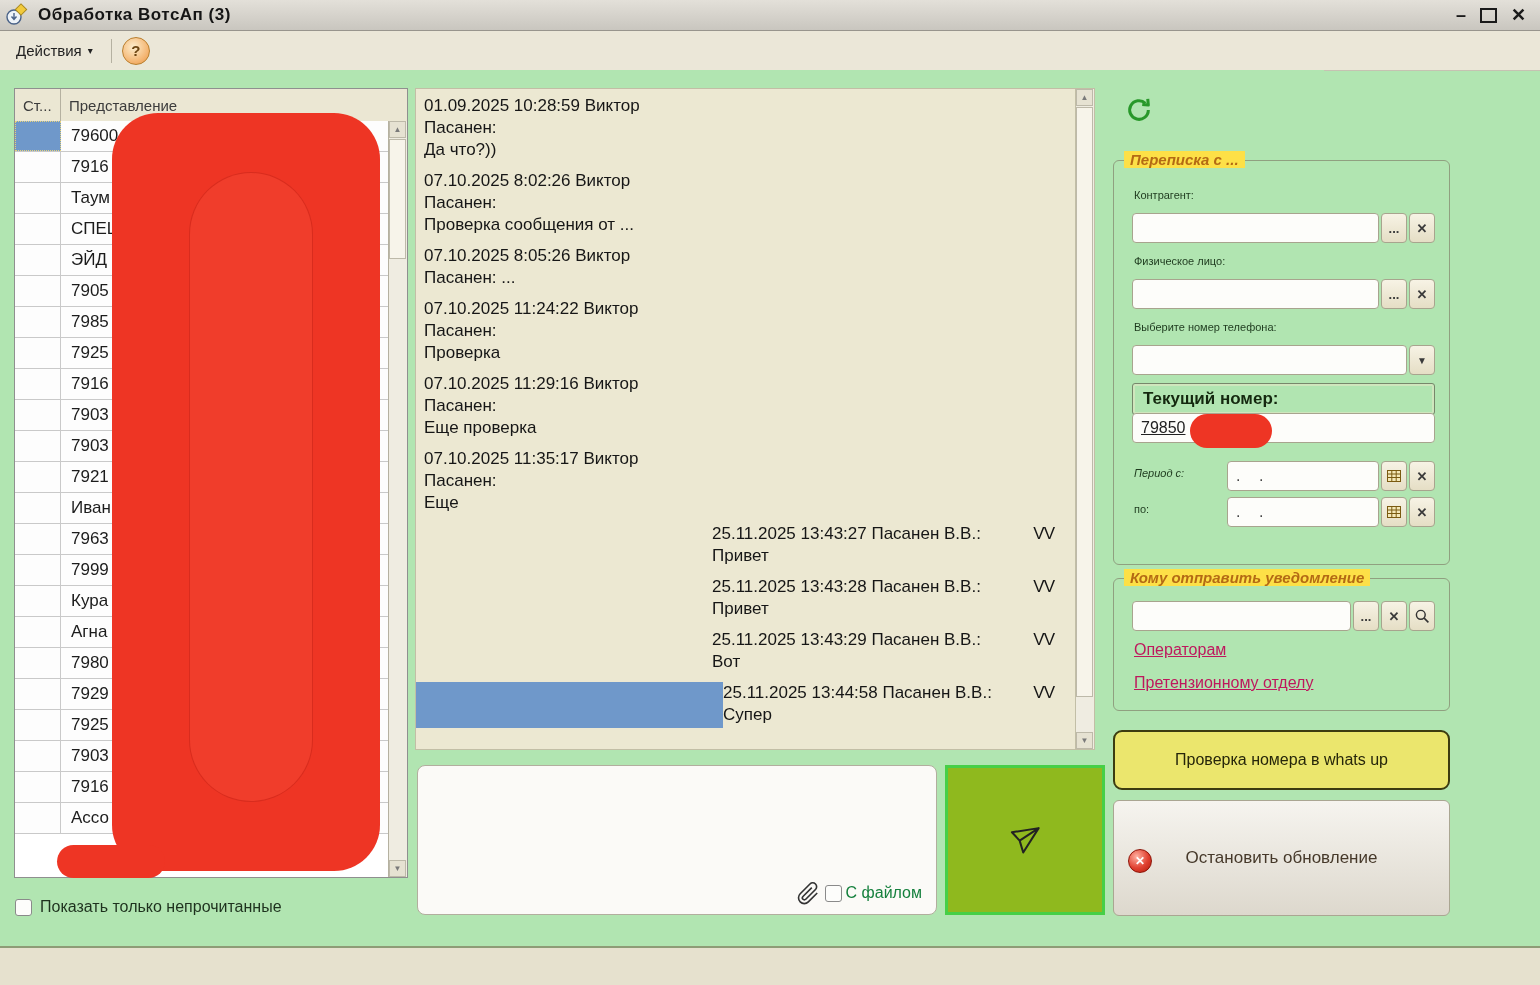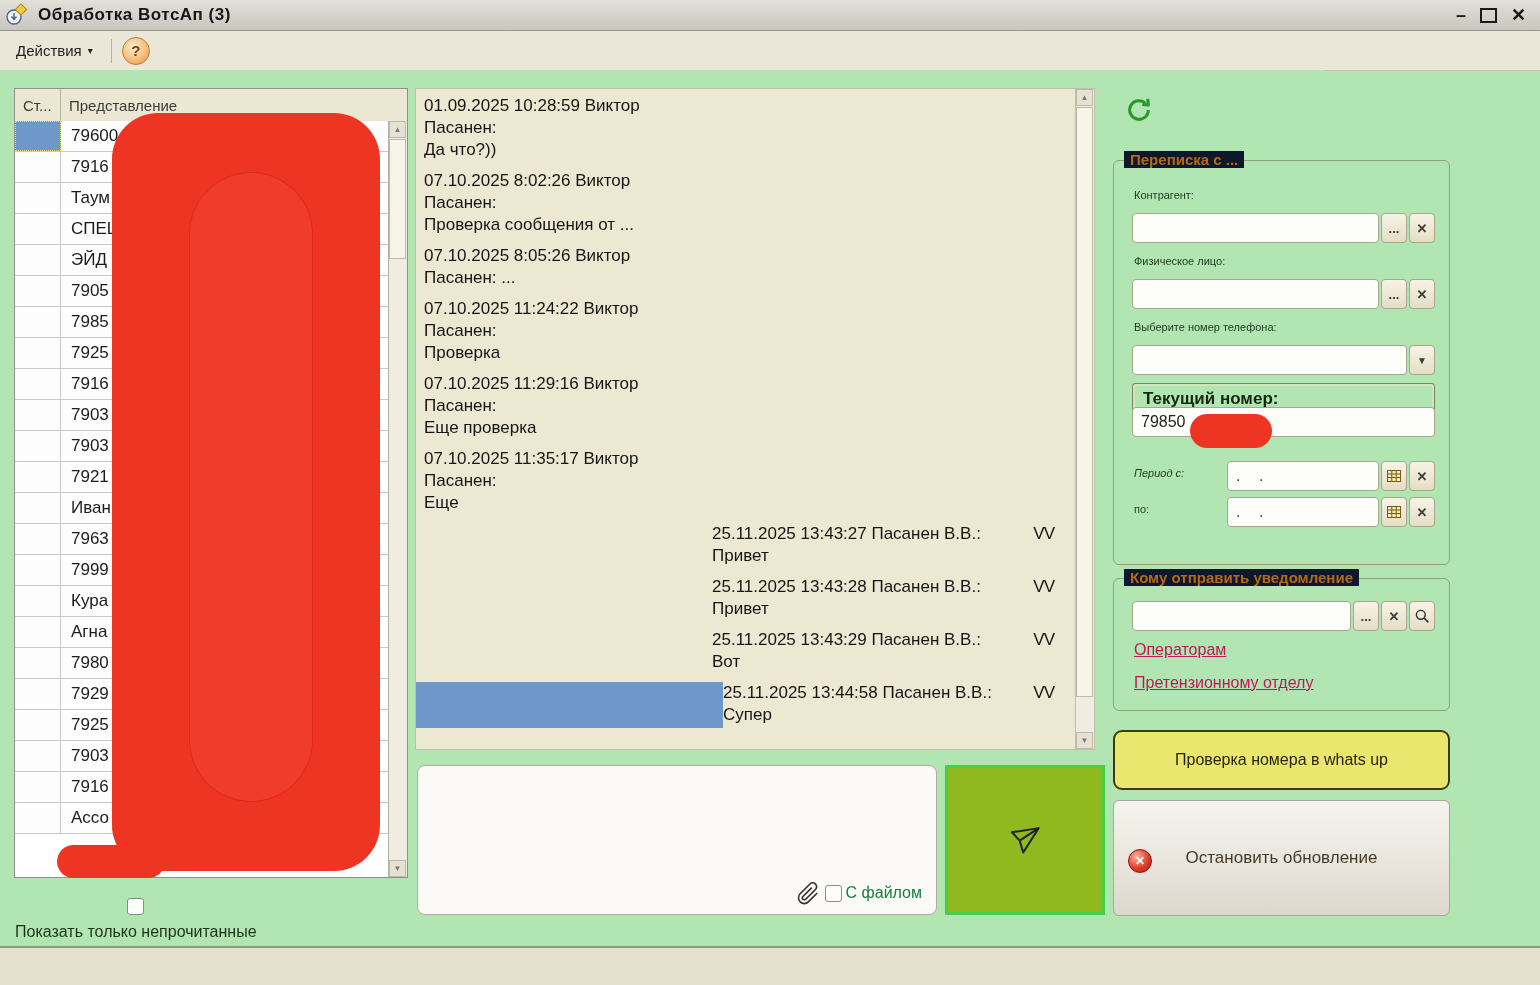--- a/index.html
+++ b/index.html
@@ -42,21 +42,21 @@
   .c-status{width:46px;border-right:1px solid #c9c9c9;}
   .c-status.selected{background:#6f98ca;border:1px dotted #e8d27a;}
   .c-name{flex:1;padding-left:10px;white-space:nowrap;overflow:hidden;}
   .t-scroll{position:absolute;right:0;top:32px;bottom:0;width:18px;background:#efece1;
     border-left:1px solid #b5b1a0;}
   .sc-btn{position:absolute;left:0;width:17px;height:17px;background:#e6e2d2;border:1px solid #bdb9a9;
     box-sizing:border-box;font-size:8px;color:#7a7a7a;display:flex;align-items:center;justify-content:center;}
   .sc-up{top:0;} .sc-down{bottom:0;}
   .sc-thumb{position:absolute;left:0;width:17px;background:#f7f4ea;border:1px solid #bdb9a9;box-sizing:border-box;}
 
-  .unread-row{position:absolute;left:15px;top:828px;display:flex;align-items:center;gap:8px;flex-direction:column;}
+  .unread-row{position:absolute;left:15px;top:828px;display:flex;align-items:center;gap:8px;}
   .checkbox{width:17px;height:17px;background:#fdfdfb;border:1px solid #8a8a8a;border-radius:3px;box-sizing:border-box;}
   .unread-label{font-size:16px;color:#1e321e;}
 
   
   .redact-big{position:absolute;left:112px;top:43px;width:268px;height:758px;border-radius:46px;
     background:#ee3524;z-index:30;}
   .redact-inner{position:absolute;left:78px;top:60px;width:122px;height:628px;border-radius:62px;
     background:#f03d2b;box-shadow:0 0 0 1px rgba(150,20,10,.25);}
   .redact-pill-bl{position:absolute;left:57px;top:775px;width:108px;height:33px;border-radius:17px;
     background:#ee3524;z-index:31;}
@@ -80,22 +80,22 @@
   .compose{position:absolute;left:417px;top:695px;width:520px;height:150px;background:#fbfaf7;
     border:1px solid #b2ae9e;border-radius:8px;box-sizing:border-box;}
   .attach-row{position:absolute;right:14px;bottom:8px;display:flex;align-items:center;gap:4px;}
   .attach-label{font-size:16px;color:#15803d;}
   .send-btn{position:absolute;left:945px;top:695px;width:160px;height:150px;background:#8fb91e;
     border:3px solid #46cf46;box-sizing:border-box;display:flex;align-items:center;justify-content:center;}
 
   
   .refresh-btn{position:absolute;left:1125px;top:26px;width:28px;height:28px;}
   .fieldset{position:absolute;border:1px solid #90a080;border-radius:6px;box-sizing:border-box;}
-  .legend{position:absolute;top:-10px;left:10px;background:#0f172a;padding:0 6px;
-    font-weight:bold;font-size:15px;color:#b46a14;white-space:nowrap;}
+  .legend{position:absolute;top:-10px;left:10px;background:#fde047;padding:0 6px;
+    font-weight:bold;font-size:15px;color:#b46a14;white-space:nowrap;font-style:italic;}
   .fs-corr{left:1113px;top:90px;width:337px;height:405px;}
   .fs-notify{left:1113px;top:508px;width:337px;height:133px;}
   .p-label{position:absolute;font-size:11px;color:#1e3a1e;}
   .input-row{position:absolute;display:flex;height:30px;}
   .tinput{flex:1;background:#fdfdfa;border:1px solid #a8a48e;border-radius:4px;box-sizing:border-box;
     font-size:16px;color:#222;display:flex;align-items:center;padding:0 8px;}
   .sq-btn{width:26px;height:30px;margin-left:2px;background:linear-gradient(#f7f3e5,#e5dec5);
     border:1px solid #a8a48e;border-radius:4px;box-sizing:border-box;display:flex;align-items:center;
     justify-content:center;font-size:13px;font-weight:bold;color:#3a3a3a;}
   .current-box{position:absolute;left:18px;right:14px;height:32px;border:1px solid #77876b;border-radius:3px;
@@ -366,21 +366,21 @@
 
       <div class="p-label" style="left:20px;top:160px;">Выберите номер телефона:</div>
       <div class="input-row" style="left:18px;top:184px;right:14px;">
         <div class="tinput"></div>
         <div class="sq-btn" style="font-size:10px;">▼</div>
       </div>
 
       <div class="current-box" style="top:222px;">
         <span>Текущий номер:</span>
       </div>
-      <div class="num-input" style="top:246px;">79850</div>
+      <div class="num-input" style="top:252px;text-decoration:underline;">79850</div>
 
       <div class="p-label" style="left:20px;top:306px;font-style:italic;">Период с:</div>
       <div class="input-row" style="left:113px;top:300px;right:14px;">
         <div class="tinput date-val">. .</div>
         <div class="sq-btn">
           <svg width="16" height="16" viewBox="0 0 16 16">
               <g stroke="#7a5a10" stroke-width="1">
                 <rect x="1.5" y="2.5" width="13" height="11" fill="#f4e8b8"></rect>
                 <line x1="1.5" y1="6" x2="14.5" y2="6"></line>
                 <line x1="1.5" y1="9.5" x2="14.5" y2="9.5"></line>

